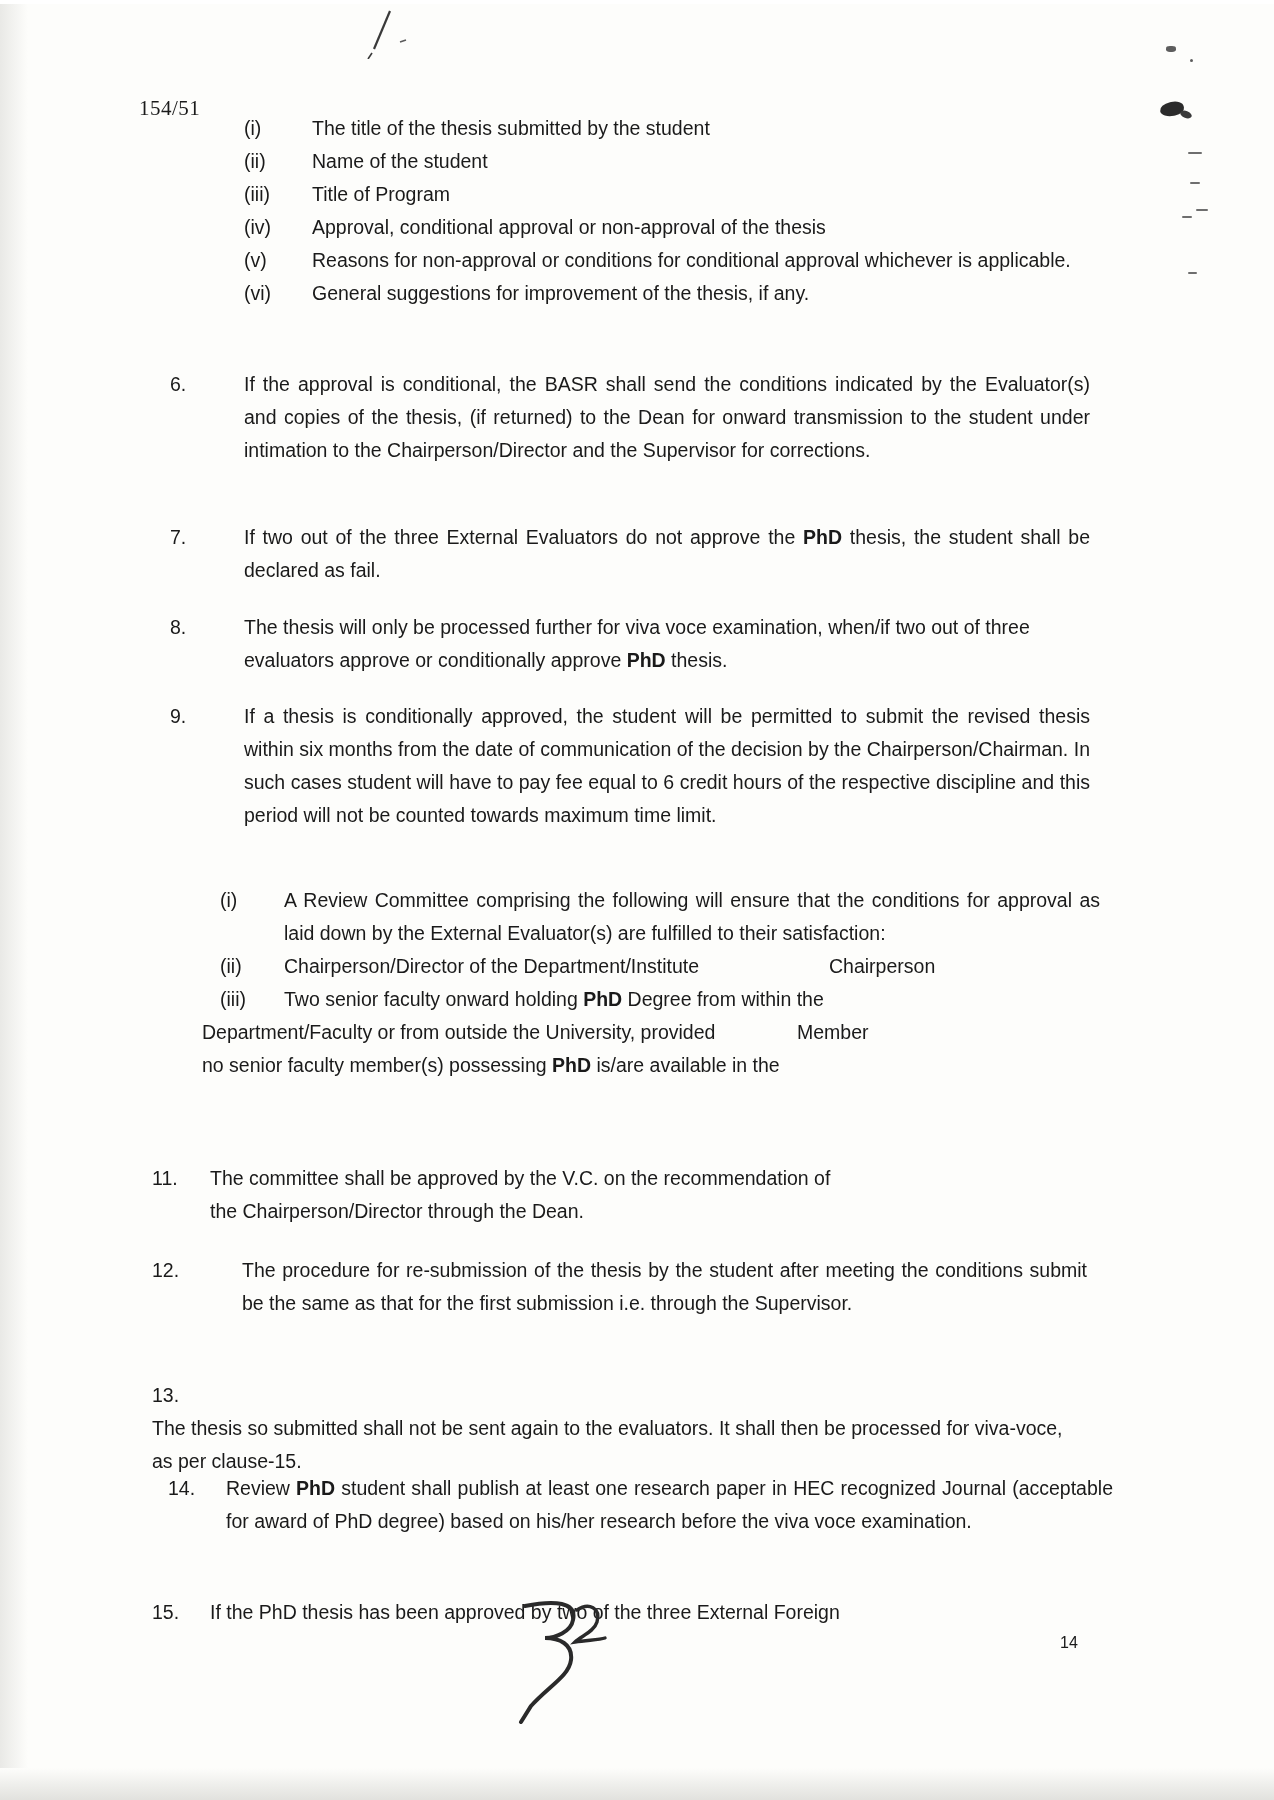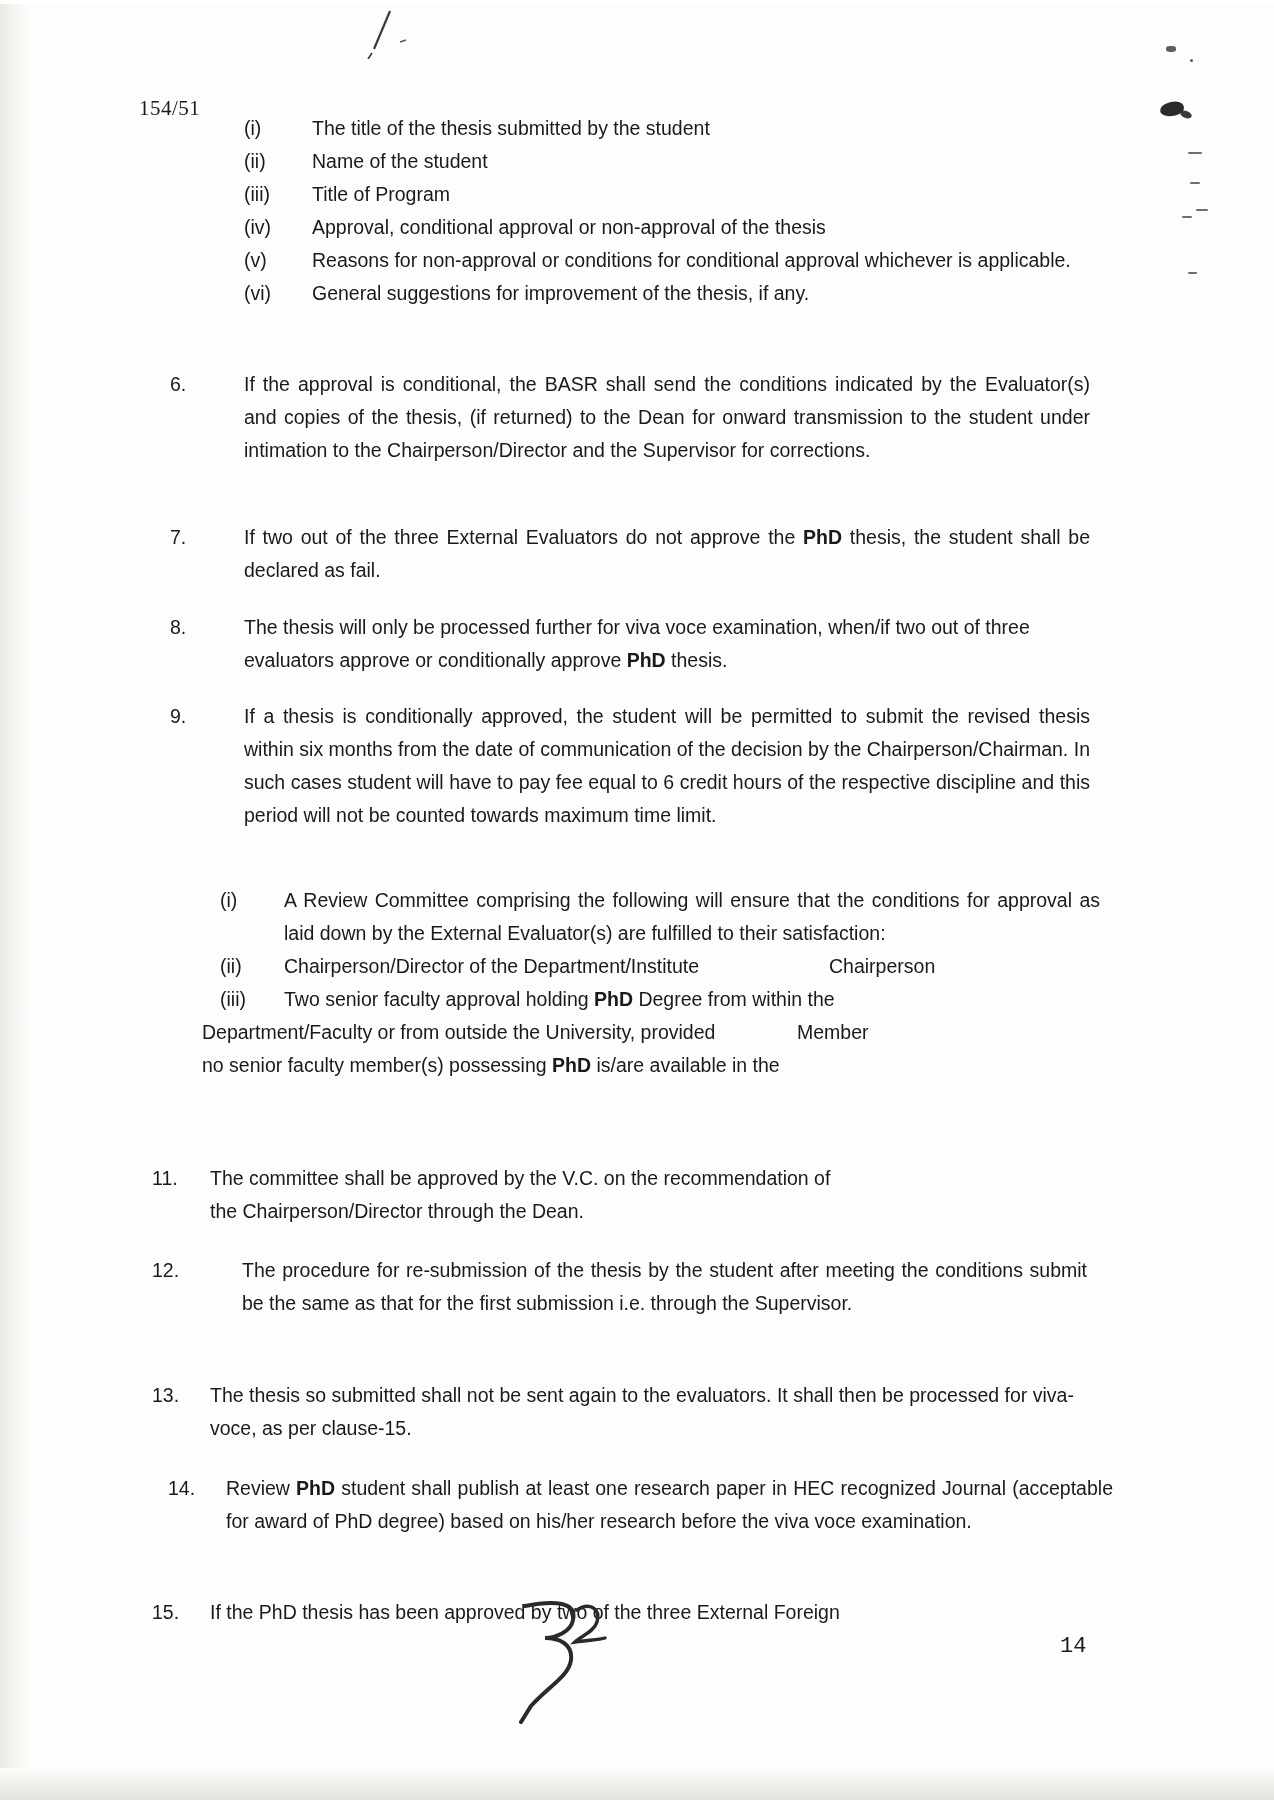--- a/index.html
+++ b/index.html
@@ -165,22 +165,21 @@
     left: 515px;
     top: 1590px;
     width: 120px;
     height: 130px;
     color: #2a2a2a;
   }
   .page-num {
     position: absolute;
     left: 1060px;
     top: 1630px;
-    font-size: 22px;
-    font-family: Liberation Mono, monospace;
+    font-size: 16px;
   }
 </style>
 </head>
 <body>
 
 <div class="page">
   <div class="scan-edge-left"></div>
   <div class="scan-edge-right"></div>
   <div class="scan-edge-bottom"></div>
 
@@ -261,21 +260,21 @@
       <div class="sub-row" style="margin-top:0px;">
         <span class="marker">(ii)</span>
         <span class="body">
           <span style="display:inline-block; width:545px;">Chairperson/Director of the Department/Institute</span><span>Chairperson</span>
         </span>
       </div>
       <div class="sub-row">
         <span class="marker">(iii)</span>
         <span class="body">
           <div style="text-align:justify; text-justify:inter-word;">
-            <span>Two senior faculty approval holding </span><b>PhD</b><span> Degree from within the</span>
+            <span>Two senior faculty onward holding </span><b>PhD</b><span> Degree from within the</span>
           </div>
         </span>
       </div>
       <div style="margin-left:-18px;">
         <span style="display:inline-block; width:595px;">Department/Faculty or from outside the University, provided</span><span>Member</span>
       </div>
       <div style="margin-left:-18px; width:785px; text-align:justify; text-justify:inter-word;">
         <span>no senior faculty member(s) possessing </span><b>PhD</b><span> is/are available in the</span>
       </div>
     </div>
@@ -286,21 +285,21 @@
         <div>The committee shall be approved by the V.C. on the recommendation of</div>
         <div>the Chairperson/Director through the Dean.</div>
       </span>
     </div>
 
     <div class="clause" style="left:152px; top:1250px; width:935px;gap:32px;">
       <span class="num" style="width:58px;">12.</span>
       <span class="text justify">The procedure for re-submission of the thesis by the student after meeting the conditions submit be the same as that for the first submission i.e. through the Supervisor.</span>
     </div>
 
-    <div class="clause" style="left:152px; top:1375px; width:935px;">
+    <div class="clause" style="left:152px; top:1375px; width:935px;flex-direction:column;">
       <span class="num" style="width:58px;">13.</span>
       <span class="text">The thesis so submitted shall not be sent again to the evaluators. It shall then be processed for viva-voce, as per clause-15.</span>
     </div>
 
     <div class="clause" style="left:168px; top:1468px; width:945px;">
       <span class="num" style="width:58px;">14.</span>
       <span class="text justify"><span>Review </span><b>PhD</b><span> student shall publish at least one research paper in HEC recognized Journal (acceptable for award of PhD degree) based on his/her research before the viva voce examination.</span></span>
     </div>
 
     <div class="clause" style="left:152px; top:1592px; width:945px;">

